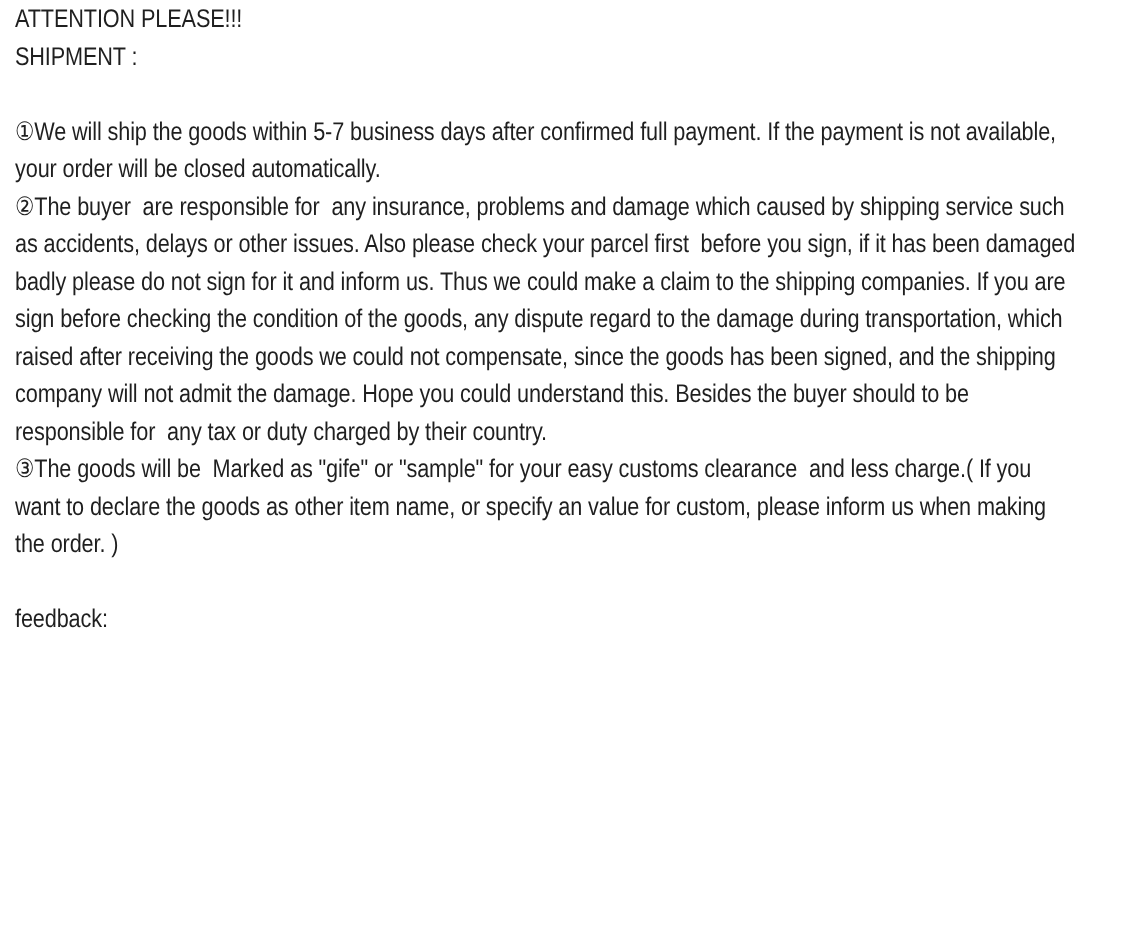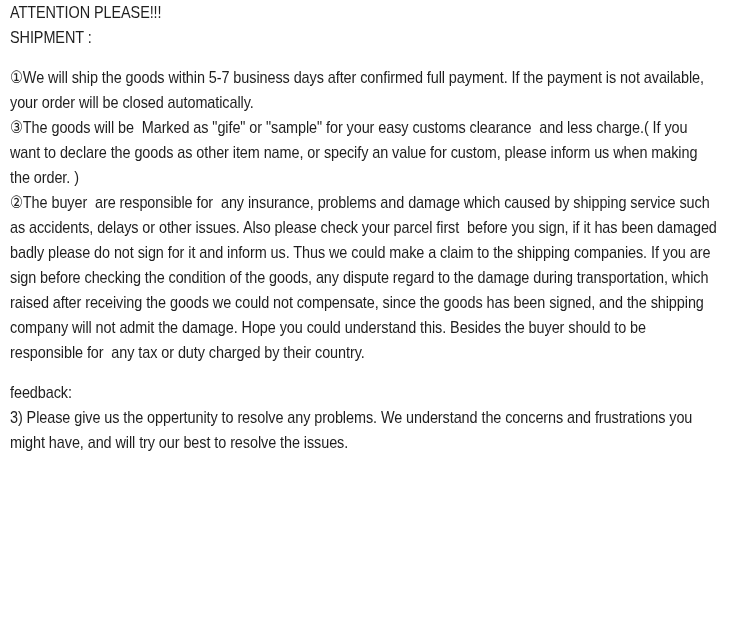--- a/index.html
+++ b/index.html
@@ -20,54 +20,50 @@
   .ln {
     height: 25px;
     line-height: 25px;
     font-size: 17px;
     white-space: pre;
     letter-spacing: -0.1px;
     transform: scaleX(0.85);
     transform-origin: 0 50%;
   }
   .gap-before {
-    margin-top: 15px;
+    margin-top: 25px;
   }
   .para { margin: 0; }
 </style>
 </head>
 <body>
 
 <div class="doc">
 
   <div class="ln">ATTENTION PLEASE!!!</div>
   <div class="ln">SHIPMENT :</div>
 
   <div class="gap-before">
     <div class="para">
       <div class="ln">①We will ship the goods within 5-7 business days after confirmed full payment. If the payment is not available,</div>
       <div class="ln">your order will be closed automatically.</div>
     </div>
     <div class="para">
-      <div class="ln">③The goods will be  Marked as "gife" or "sample" for your easy customs clearance  and less charge.( If you</div>
-      <div class="ln">want to declare the goods as other item name, or specify an value for custom, please inform us when making</div>
-      <div class="ln">the order. )</div>
-    </div>
-    <div class="para">
       <div class="ln">②The buyer  are responsible for  any insurance, problems and damage which caused by shipping service such</div>
       <div class="ln">as accidents, delays or other issues. Also please check your parcel first  before you sign, if it has been damaged</div>
       <div class="ln">badly please do not sign for it and inform us. Thus we could make a claim to the shipping companies. If you are</div>
       <div class="ln">sign before checking the condition of the goods, any dispute regard to the damage during transportation, which</div>
       <div class="ln">raised after receiving the goods we could not compensate, since the goods has been signed, and the shipping</div>
       <div class="ln">company will not admit the damage. Hope you could understand this. Besides the buyer should to be</div>
       <div class="ln">responsible for  any tax or duty charged by their country.</div>
     </div>
+    <div class="para">
+      <div class="ln">③The goods will be  Marked as "gife" or "sample" for your easy customs clearance  and less charge.( If you</div>
+      <div class="ln">want to declare the goods as other item name, or specify an value for custom, please inform us when making</div>
+      <div class="ln">the order. )</div>
+    </div>
   </div>
 
   <div class="gap-before">
     <div class="ln">feedback:</div>
-    <div class="para">
-      <div class="ln">3) Please give us the oppertunity to resolve any problems. We understand the concerns and frustrations you</div>
-      <div class="ln">might have, and will try our best to resolve the issues.</div>
-    </div>
   </div>
 
 </div>
 
 </body></html>

